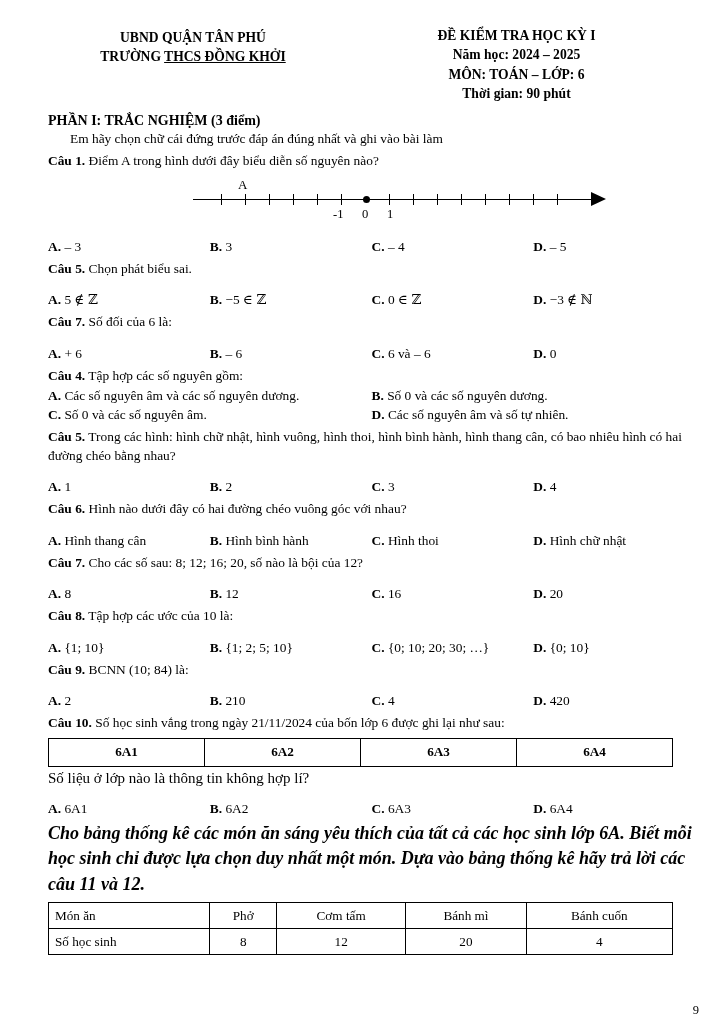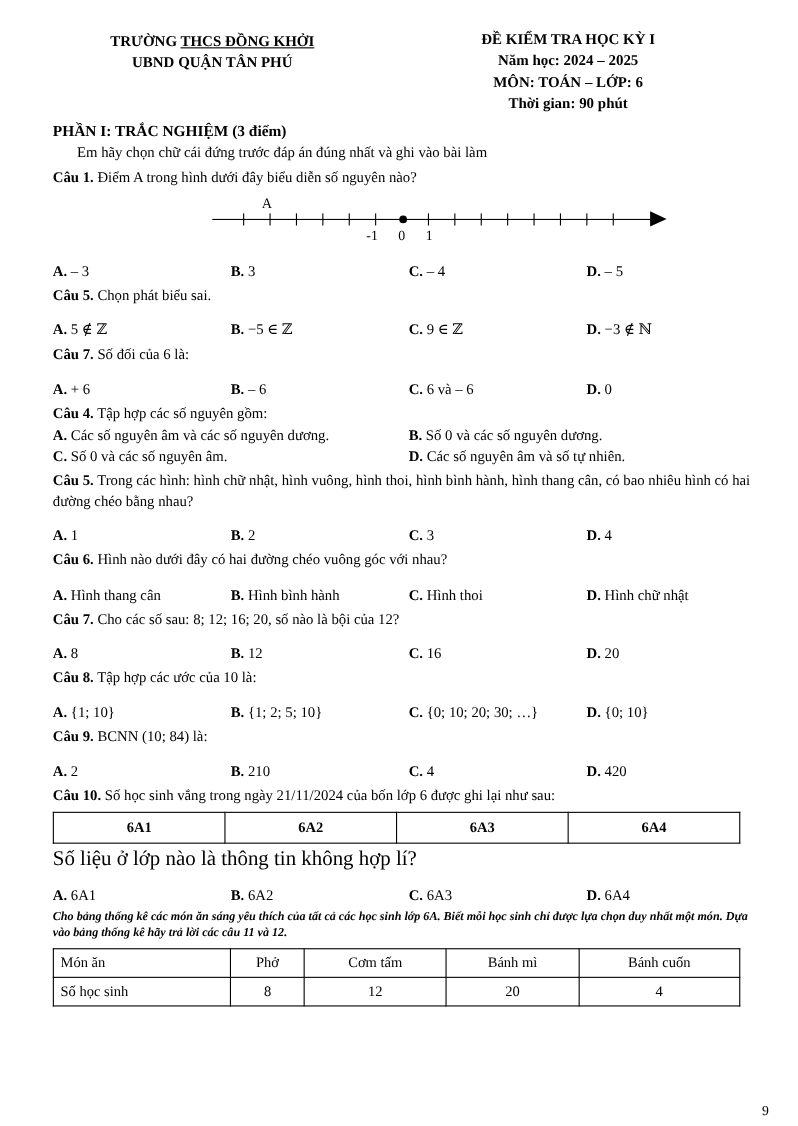--- a/index.html
+++ b/index.html
@@ -137,41 +137,41 @@
   }
   table.grid th { font-weight: bold; }
   .t1 { width: 625px; }
   .t1 td, .t1 th { height: 21px; }
   .t2 { width: 625px; }
   .t2 td, .t2 th { height: 19px; }
   .t2 .firstcol { text-align: left; padding-left: 6px; font-weight: normal; }
   .note-italic {
     font-style: italic;
     font-weight: bold;
-    font-size: 11px;
+    font-size: 18px;
     line-height: 1.42;
     margin-top: 4px;
   }
   .pagenum {
     position: absolute;
     right: 26px;
     bottom: 6px;
     font-size: 12.5px;
   }
-  .sub-line { margin-top: 1px; font-size: 19px; }
+  .sub-line { margin-top: 1px; font-size: 15px; }
 </style>
 </head>
 <body>
 
 <div class="page">
 
   <div class="header">
     <div class="header-left">
+      <div class="h-line bold">UBND QUẬN TÂN PHÚ</div>
       <div class="h-line bold"><span>TRƯỜNG </span><span class="u">THCS ĐỒNG KHỞI</span></div>
-      <div class="h-line bold">UBND QUẬN TÂN PHÚ</div>
     </div>
     <div class="header-right">
       <div class="h-line bold">ĐỀ KIỂM TRA HỌC KỲ I</div>
       <div class="h-line bold">Năm học: 2024 – 2025</div>
       <div class="h-line bold">MÔN: TOÁN – LỚP: 6</div>
       <div class="h-line bold">Thời gian: 90 phút</div>
     </div>
   </div>
 
   <div class="part-title">PHẦN I: TRẮC NGHIỆM (3 điểm)</div>
@@ -211,21 +211,21 @@
     <div class="opt"><span class="ol">C.</span><span> – 4</span></div>
     <div class="opt"><span class="ol">D.</span><span> – 5</span></div>
   </div>
 
   <div class="q">
     <span class="lbl">Câu 5.</span><span> Chọn phát biểu sai.</span>
   </div>
   <div class="opts cols4">
     <div class="opt"><span class="ol">A.</span><span> 5 ∉ ℤ</span></div>
     <div class="opt"><span class="ol">B.</span><span> −5 ∈ ℤ</span></div>
-    <div class="opt"><span class="ol">C.</span><span> 9 ∈ ℤ</span></div>
+    <div class="opt"><span class="ol">C.</span><span> 0 ∈ ℤ</span></div>
     <div class="opt"><span class="ol">D.</span><span> −3 ∉ ℕ</span></div>
   </div>
 
   <div class="q">
     <span class="lbl">Câu 7.</span><span> Số đối của 6 là:</span>
   </div>
   <div class="opts cols4">
     <div class="opt"><span class="ol">A.</span><span> + 6</span></div>
     <div class="opt"><span class="ol">B.</span><span> – 6</span></div>
     <div class="opt"><span class="ol">C.</span><span> 6 và – 6</span></div>

